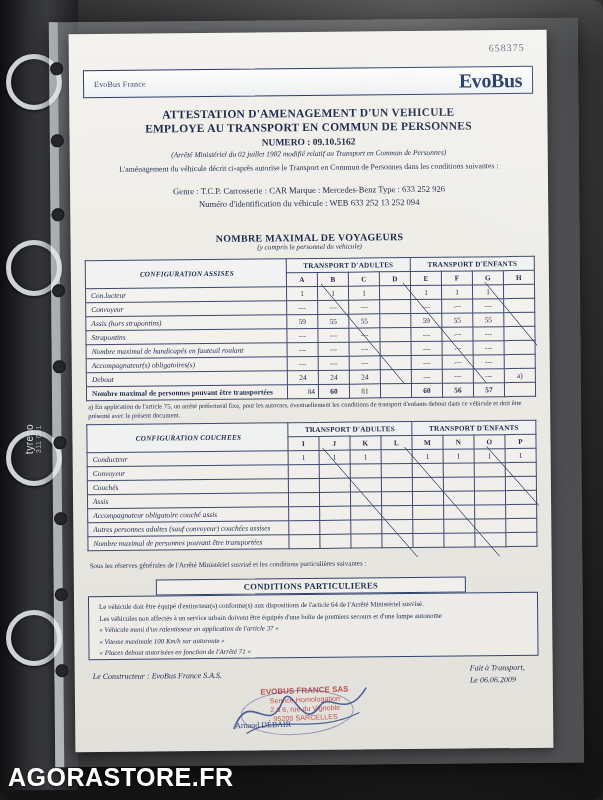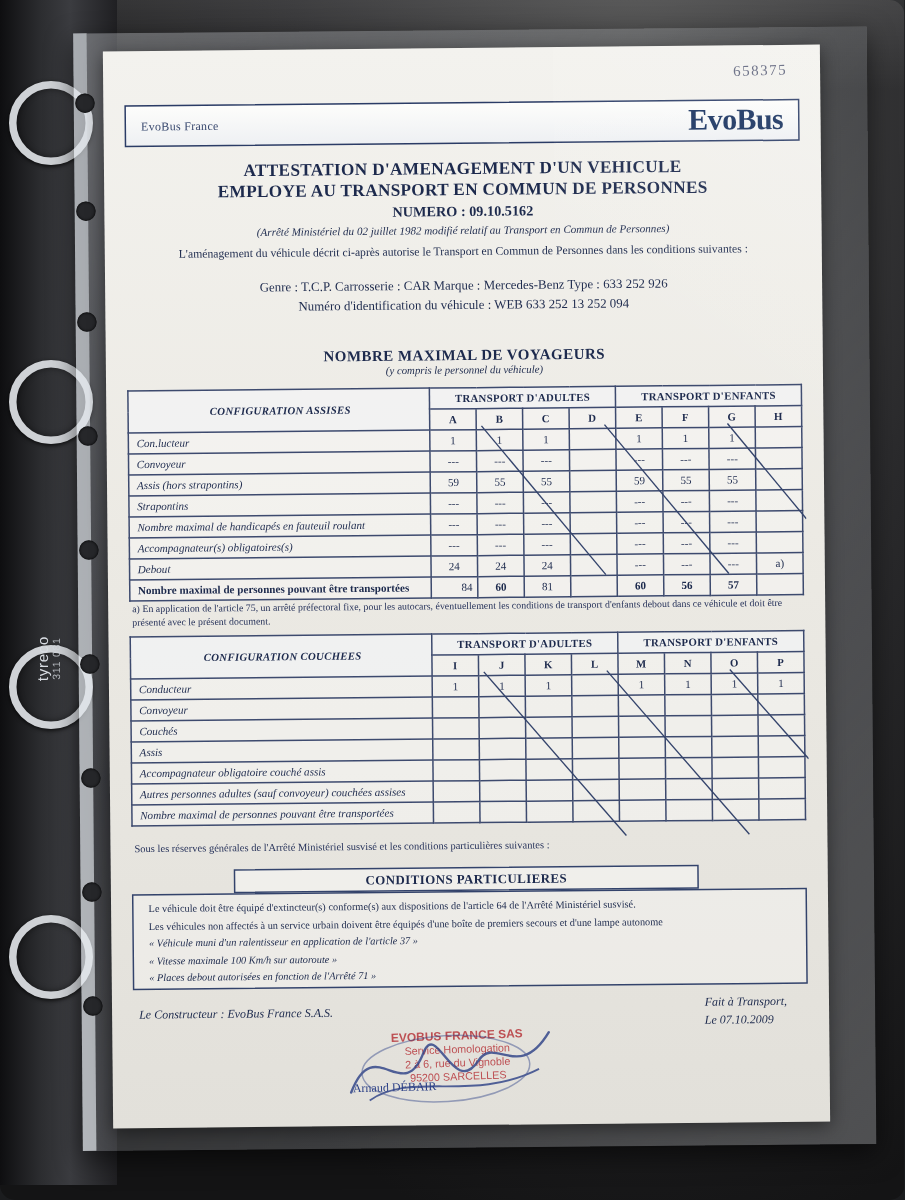--- a/index.html
+++ b/index.html
@@ -460,34 +460,35 @@
         <p>Le véhicule doit être équipé d'extincteur(s) conforme(s) aux dispositions de l'article 64 de l'Arrêté Ministériel susvisé.</p>
         <p>Les véhicules non affectés à un service urbain doivent être équipés d'une boîte de premiers secours et d'une lampe autonome</p>
         <p class="it">« Véhicule muni d'un ralentisseur en application de l'article 37 »</p>
         <p class="it">« Vitesse maximale 100 Km/h sur autoroute »</p>
         <p class="it">« Places debout autorisées en fonction de l'Arrêté 71 »</p>
       </div>
 
       <div class="sign-left">Le Constructeur : EvoBus France S.A.S.</div>
       <div class="sign-right">
         <div>Fait à Transport,</div>
-        <div>Le 07.10.2009</div>
+        <div>Le 06.06.2009</div>
       </div>
 
       <div class="stamp">
         <div class="nm">EVOBUS FRANCE SAS</div>
         <div>Service Homologation</div>
         <div>2 à 6, rue du Vignoble</div>
         <div>95200 SARCELLES</div>
       </div>
 
       <svg class="sig" viewBox="0 0 150 62">
         <path d="M6,46 C24,6 40,58 56,22 C66,2 74,54 92,30 C104,14 118,46 140,14" fill="none" stroke="#2b3f86" stroke-width="1.6" stroke-linecap="round"></path>
         <path d="M18,52 C48,34 86,58 132,38" fill="none" stroke="#2b3f86" stroke-width="1.2"></path>
         <ellipse cx="70" cy="34" rx="56" ry="22" fill="none" stroke="#2b3f86" stroke-width="1" opacity=".55"></ellipse>
       </svg>
       <div class="sig-name">Arnaud DÉBAIR</div>
 
     </div>
     <div class="glare"></div>
   </div>
 
+  <div class="watermark">AGORASTORE.FR</div>
 </div>
 
 </body></html>

